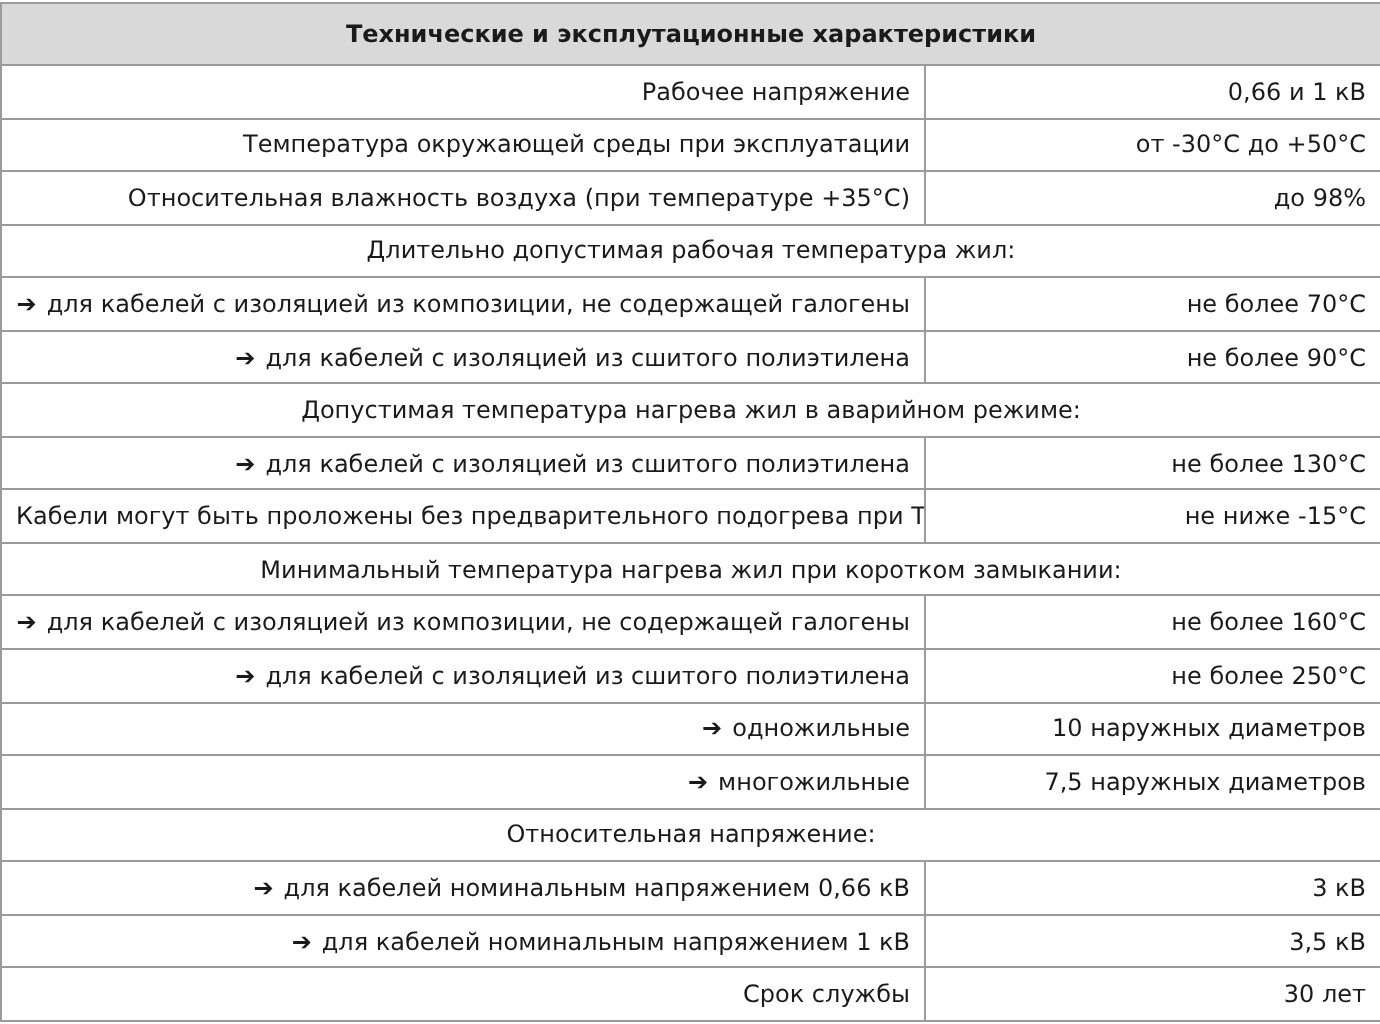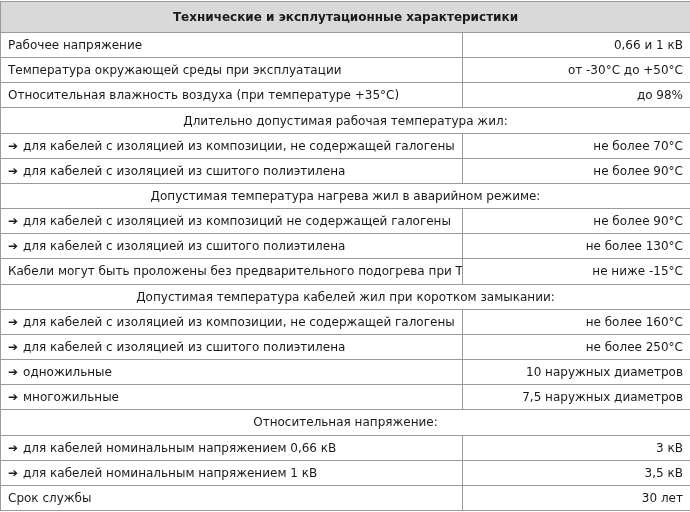--- a/index.html
+++ b/index.html
@@ -35,21 +35,21 @@
   td.hdr {
     background: var(--header-bg, #d9d9d9) !important;
     font-weight: bold;
     text-align: center;
     height: 26px;
   }
   td.section {
     text-align: center;
     margin-top: 16px;
   }
-  td.param { text-align: left; }
+  td.param { text-align: right; }
   td.value { text-align: right; }
   .arrow {
     display: inline-block;
     margin-right: 5px;
     font-weight: bold;
   }
   col.c1 { width: 462px; }
   col.c2 { width: 228px; }
 </style>
 </head>
@@ -85,33 +85,29 @@
           <td class="value">не более 70°С</td>
         </tr>
         <tr>
           <td class="param"><span class="arrow">➔</span>для кабелей с изоляцией из сшитого полиэтилена</td>
           <td class="value">не более 90°С</td>
         </tr>
         <tr>
           <td colspan="2" class="section">Допустимая температура нагрева жил в аварийном режиме:</td>
         </tr>
         <tr>
-          <td class="param"><span class="arrow">➔</span>для кабелей с изоляцией из композиций не содержащей галогены</td>
-          <td class="value">не более 90°С</td>
-        </tr>
-        <tr>
           <td class="param"><span class="arrow">➔</span>для кабелей с изоляцией из сшитого полиэтилена</td>
           <td class="value">не более 130°С</td>
         </tr>
         <tr>
           <td class="param">Кабели могут быть проложены без предварительного подогрева при Т</td>
           <td class="value">не ниже -15°С</td>
         </tr>
         <tr>
-          <td colspan="2" class="section">Допустимая температура кабелей жил при коротком замыкании:</td>
+          <td colspan="2" class="section">Минимальный температура нагрева жил при коротком замыкании:</td>
         </tr>
         <tr>
           <td class="param"><span class="arrow">➔</span>для кабелей с изоляцией из композиции, не содержащей галогены</td>
           <td class="value">не более 160°С</td>
         </tr>
         <tr>
           <td class="param"><span class="arrow">➔</span>для кабелей с изоляцией из сшитого полиэтилена</td>
           <td class="value">не более 250°С</td>
         </tr>
         <tr>

